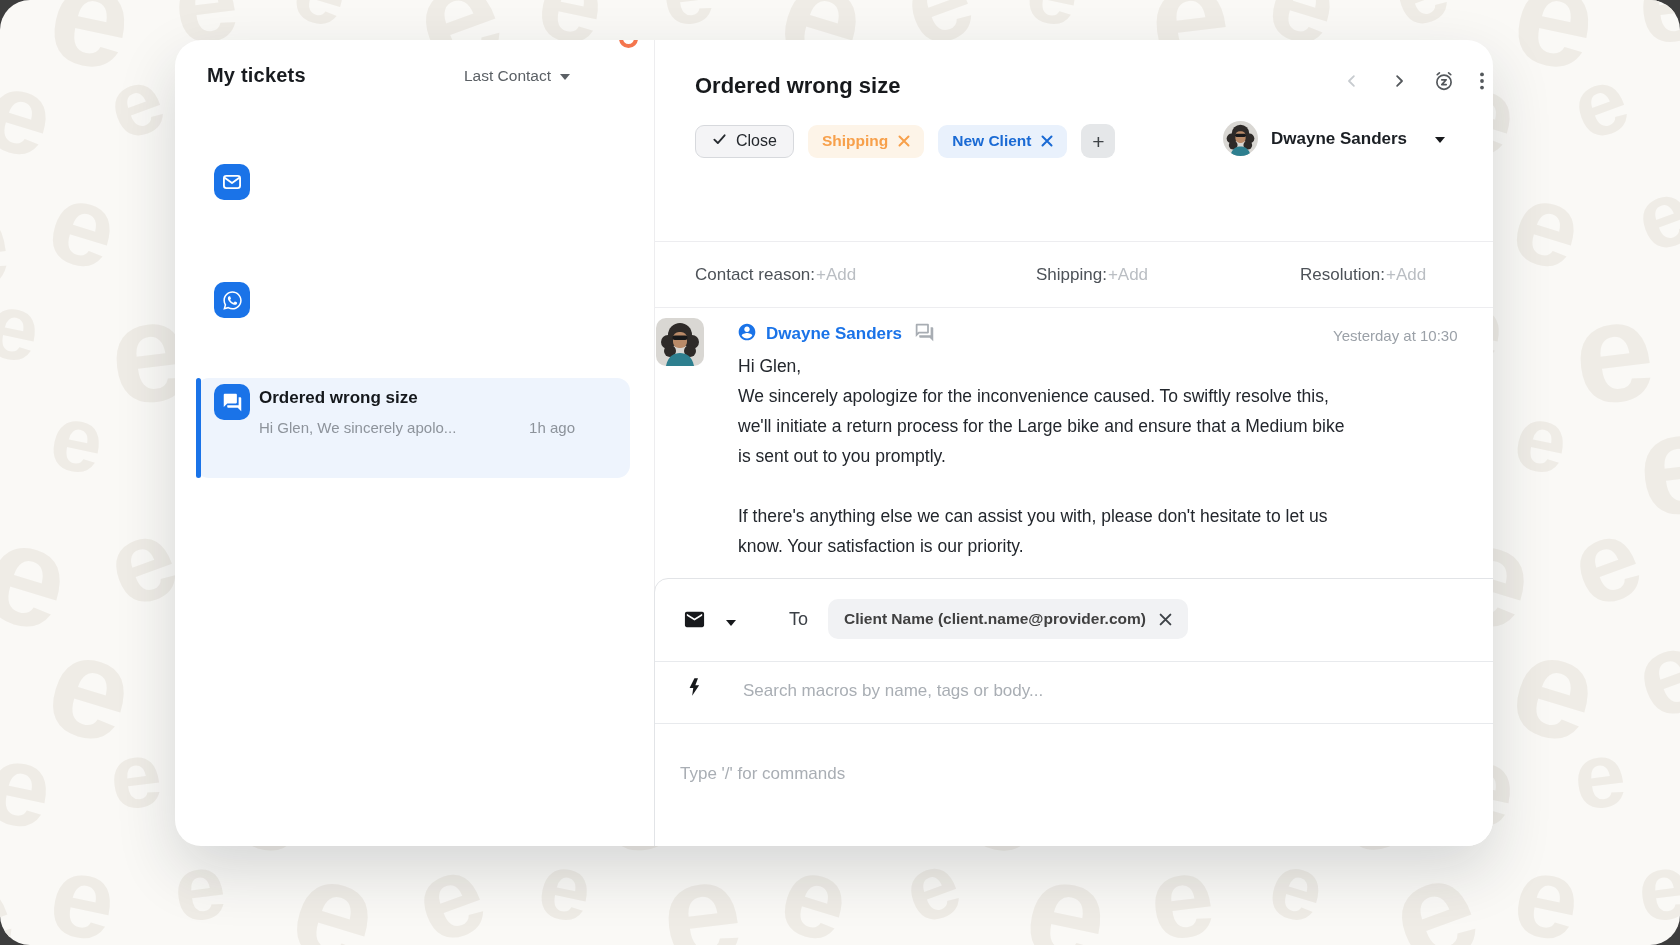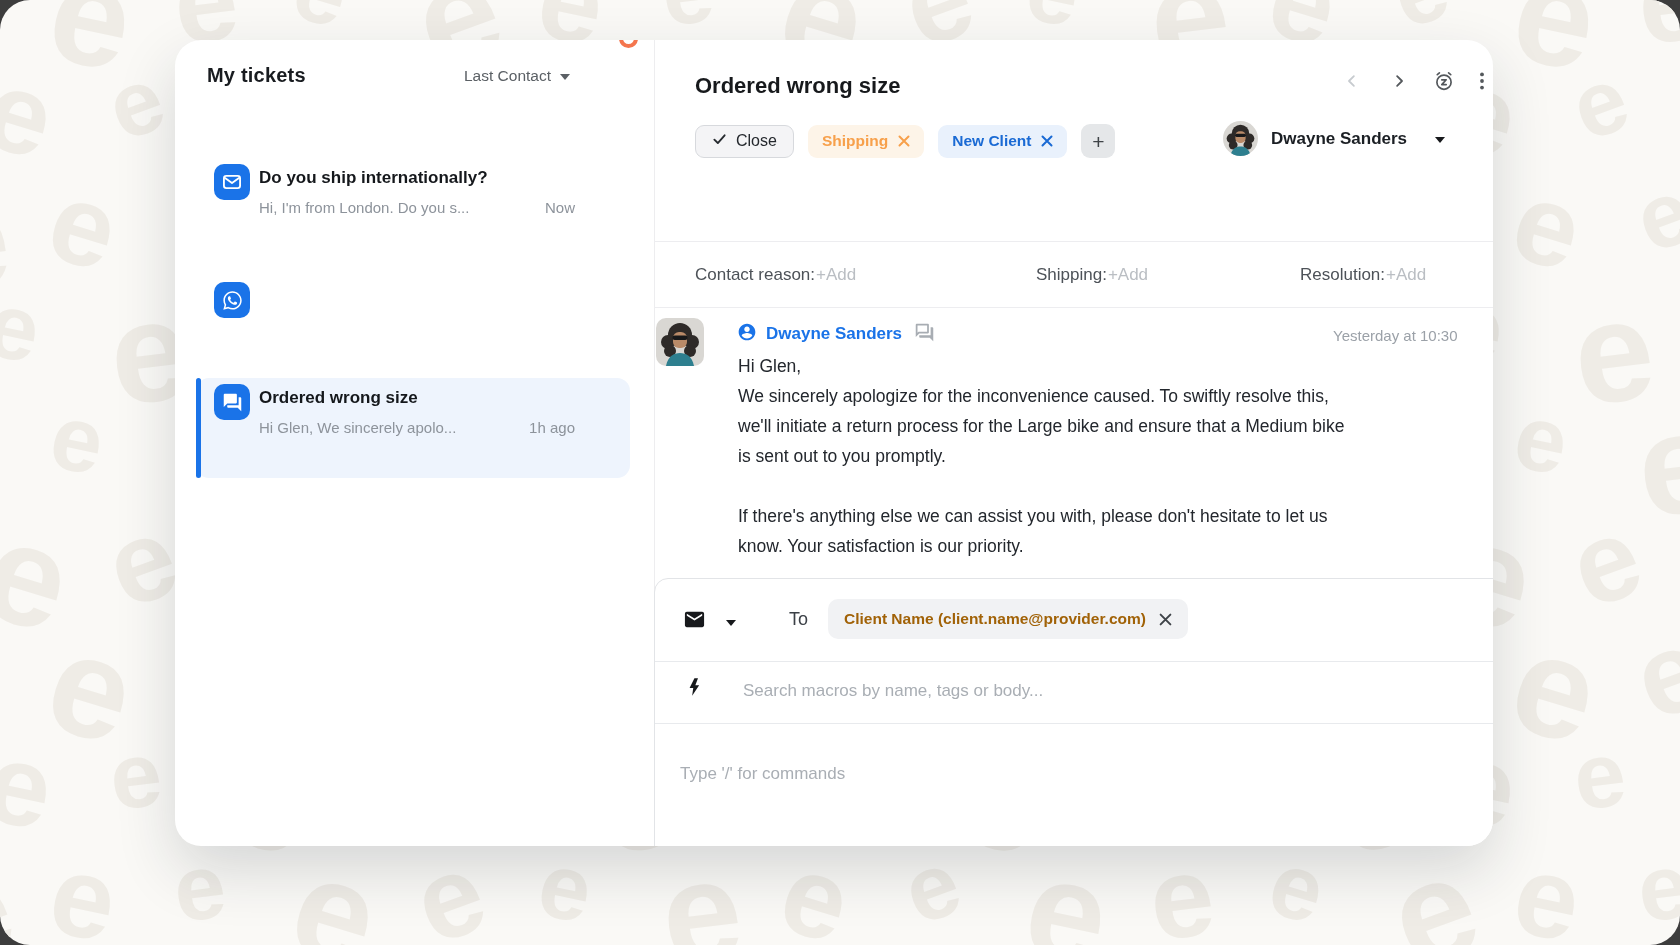--- a/index.html
+++ b/index.html
@@ -71,21 +71,21 @@
   .bline { height:30px; font-size:17.5px; color:#23272d; white-space:nowrap; }
 
   
   .composer { position:absolute; left:479px; top:538px; width:866px; height:294px; background:#fff;
               border:1.5px solid #e2e4e7; border-radius:14px 0 0 0; }
   .channel { position:absolute; left:26px; top:29px; display:flex; align-items:center; cursor:pointer; }
   .channel .caret-down { border-top-color:#17191c; margin-left:18px; }
   .to-label { position:absolute; left:134px; top:30px; font-size:18px; color:#3b4046; }
   .chip { position:absolute; left:173px; top:20px; height:40px; display:flex; align-items:center; gap:13px;
           padding:0 16px; background:#f1f2f4; border-radius:10px; }
-  .chip-text { font-size:15.5px; font-weight:600; color:#a16207; white-space:nowrap;text-align:center; }
+  .chip-text { font-size:15.5px; font-weight:600; color:#404040; white-space:nowrap;text-align:center; }
   .hline { position:absolute; left:0; right:0; height:1px; background:#e8eaed; }
   .bolt { position:absolute; left:30px; top:95px; }
   .macro-input { position:absolute; left:88px; top:92px; width:640px; height:40px; border:none; outline:none;
                  font-size:17px; font-family:inherit; color:#701a75; background:transparent; }
   .macro-input::placeholder { color:#a9aeb4; opacity:1; }
   .editor { position:absolute; left:25px; top:160px; right:30px; bottom:10px; cursor:text; }
   .editor-ph { display:block; margin-top:25px; font-size:17px; color:#a9aeb4; }
 </style>
 </head>
 <body>
@@ -239,27 +239,20 @@
         </button>
       </div>
 
       <div class="ticket" style="top:118px">
         <span class="ticon">
           <svg width="22" height="22" viewBox="0 0 24 24" fill="none" stroke="#fff" stroke-width="2" stroke-linecap="round" stroke-linejoin="round">
             <rect x="3.2" y="5.3" width="17.6" height="13.4" rx="2.6"></rect>
               <path d="M4.4 7.6l7.6 5.6 7.6-5.6"></path>
           </svg>
         </span>
-        <div class="tcol">
-          <div class="ttitle">Do you ship internationally?</div>
-          <div class="trow2">
-            <span class="tprev">Hi, I'm from London. Do you s...</span>
-            <span class="ttime">Now</span>
-          </div>
-        </div>
       </div>
 
       <div class="ticket" style="top:236px">
         <span class="ticon">
           <svg width="21" height="21" viewBox="0 0 448 512" fill="#fff">
             <path d="M380.9 97.1C339 55.1 283.2 32 223.9 32c-122.4 0-222 99.6-222 222 0 39.1 10.2 77.3 29.6 111L0 480l117.7-30.9c32.4 17.7 68.9 27 106.1 27h.1c122.3 0 224.1-99.6 224.1-222 0-59.3-25.2-115-67.1-157zm-157 341.6c-33.2 0-65.7-8.9-94-25.7l-6.7-4-69.8 18.3L72 359.2l-4.4-7c-18.5-29.4-28.2-63.3-28.2-98.2 0-101.7 82.8-184.5 184.6-184.5 49.3 0 95.6 19.2 130.4 54.1 34.8 34.9 56.2 81.2 56.1 130.5 0 101.8-84.9 184.6-186.6 184.6zm101.2-138.2c-5.5-2.8-32.8-16.2-37.9-18-5.1-1.9-8.8-2.8-12.5 2.8-3.7 5.6-14.3 18-17.6 21.8-3.2 3.7-6.5 4.2-12 1.4-32.6-16.3-54-29.1-75.5-66-5.7-9.8 5.7-9.1 16.3-30.3 1.8-3.7.9-6.9-.5-9.7-1.4-2.8-12.5-30.1-17.1-41.2-4.5-10.8-9.1-9.3-12.5-9.5-3.2-.2-6.9-.2-10.6-.2-3.7 0-9.7 1.4-14.8 6.9-5.1 5.6-19.4 19-19.4 46.3 0 27.3 19.9 53.7 22.6 57.4 2.8 3.7 39.1 59.7 94.8 83.8 35.2 15.2 49 16.5 66.6 13.9 10.7-1.6 32.8-13.4 37.4-26.4 4.6-13 4.6-24.1 3.2-26.4-1.3-2.5-5-3.9-10.5-6.6z"></path>
           </svg>
         </span>
       </div>
 

